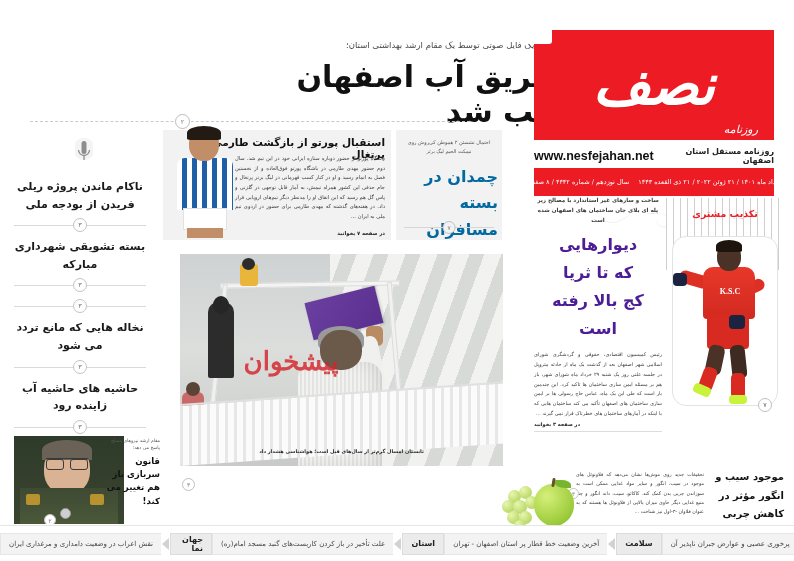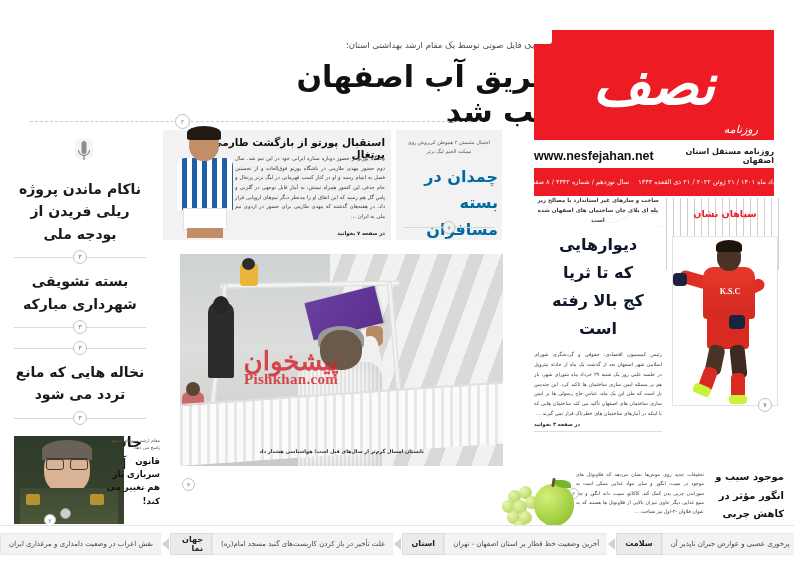--- a/index.html
+++ b/index.html
@@ -73,21 +73,21 @@
 
   
   .left-col { position:absolute; left:0; top:130px; width:160px; height:300px; }
   .mic-icon {
     position:absolute; left:74px; top:6px; width:20px; height:34px;
     display:flex; align-items:center; justify-content:center;
   }
   .side-list { position:absolute; left:0; top:44px; width:160px; }
   .side-item {
     text-align:center; direction:rtl;
-    font-size:14px; font-weight:bold; color:#1a1a1a;
+    font-size:11px; font-weight:bold; color:#1a1a1a;
     line-height:1.6; padding:4px 14px 0 14px;
   }
   .side-sep {
     position:relative; height:18px; margin:3px 14px 0 14px;
   }
   .side-sep .line {
     position:absolute; top:9px; left:0; right:0;
     border-top:1px solid #d9d9d9;
   }
   .side-sep .num {
@@ -333,21 +333,21 @@
   }
 
   
   .walls { position:absolute; right:132px; top:196px; width:128px; }
   .walls-kicker {
     direction:rtl; text-align:center;
     font-size:5.6px; color:#3a3a3a; line-height:1.75; font-weight:bold;
   }
   .walls-title {
     direction:rtl; text-align:center; margin-top:6px;
-    font-size:16px; font-weight:bold; color:#0f172a; line-height:1.75;
+    font-size:16px; font-weight:bold; color:#4c1d95; line-height:1.75;
   }
   .walls-body {
     direction:rtl; text-align:justify; margin-top:7px;
     font-size:5px; color:#3c3c3c; line-height:1.95;
   }
   .walls-more {
     direction:rtl; text-align:left; margin-top:2px;
     font-size:5px; font-weight:bold; color:#222;
   }
   .walls-rule {
@@ -360,21 +360,21 @@
     position:absolute; right:0; top:0; width:118px; height:72px;
     background:repeating-linear-gradient(90deg,#cfcfcf 0 1px,#ffffff 1px 7px);
   }
   .sep-title {
     position:absolute; right:0; top:8px; width:118px;
     direction:rtl; text-align:center;
     font-size:9.5px; font-weight:bold; color:#ed1c24; line-height:1.75;
   }
   .sep-photo {
     position:absolute; right:6px; top:38px; width:106px; height:170px;
-    border:1px solid #e3e3e3; border-radius:0; background:#fff; overflow:hidden;
+    border:1px solid #e3e3e3; border-radius:14px; background:#fff; overflow:hidden;
   }
   .sp-head {
     position:absolute; left:44px; top:6px; width:24px; height:28px;
     border-radius:46%; background:#4a3326;
   }
   .sp-hair {
     position:absolute; left:43px; top:3px; width:26px; height:12px;
     border-radius:50% 50% 12% 12%; background:#1d140e;
   }
   .sp-jersey {
@@ -643,21 +643,20 @@
       <div class="mp-child-head"></div>
       <div class="mp-folder"></div>
       <div class="mp-hand"></div>
       <div class="mp-man-arm"></div>
       <div class="mp-man-shirt"></div>
       <div class="mp-man-hair"></div>
       <div class="mp-man-head"></div>
       <div class="mp-fence"></div>
       <div class="watermark">
         <div class="wm-fa">پیشخوان</div>
-        <div class="wm-en">Pishkhan.com</div>
       </div>
     </div>
     <div class="mp-caption-kicker">تابستان امسال گرم‌تر از سال‌های قبل است؛ هواشناسی هشدار داد</div>
     <div class="mp-num">۳</div>
   </div>
 
   <div class="walls">
     <div class="walls-kicker">ساخت و سازهای غیر استاندارد با مصالح زیر پله ای بلای جان ساختمان های اصفهان شده است</div>
     <div class="walls-title">
       <div>دیوارهایی</div>
@@ -665,21 +664,21 @@
       <div>کج بالا رفته است</div>
     </div>
     <div class="walls-body">رئیس کمیسیون اقتصادی، حقوقی و گردشگری شورای اسلامی شهر اصفهان بعد از گذشت یک ماه از حادثه متروپل در جلسه علنی روز یک شنبه ۲۹ خرداد ماه شورای شهر، باز هم بر مسئله ایمن سازی ساختمان ها تاکید کرد. این چندمین بار است که طی این یک ماه، عباس حاج رسولی ها بر ایمن سازی ساختمان های اصفهان تأکید می کند ساختمان هایی که با اینکه در آمارهای ساختمان های خطرناک قرار نمی گیرند ...</div>
     <div class="walls-more">در صفحه ۳ بخوانید</div>
     <div class="walls-rule"></div>
   </div>
 
   <div class="sepahan">
     <div class="sep-stripes"></div>
     <div class="sep-title">
-      <div>سپاهان نشان</div>
+      <div>تکذیب مشتری</div>
     </div>
     <div class="sep-photo">
       <div class="sp-arm-l"></div>
       <div class="sp-arm-r"></div>
       <div class="sp-glove-l"></div>
       <div class="sp-jersey"></div>
       <div class="sp-logo">K.S.C</div>
       <div class="sp-head"></div>
       <div class="sp-hair"></div>
       <div class="sp-shorts"></div>

